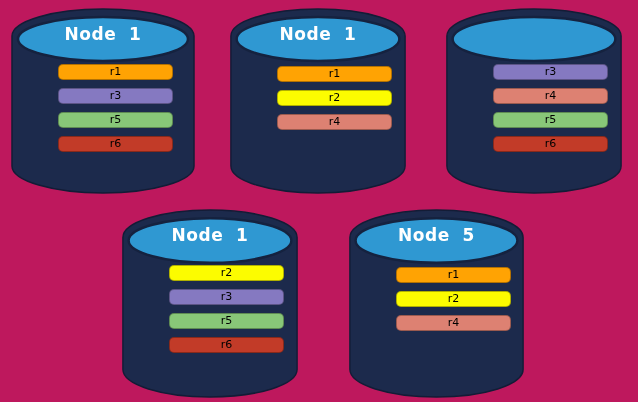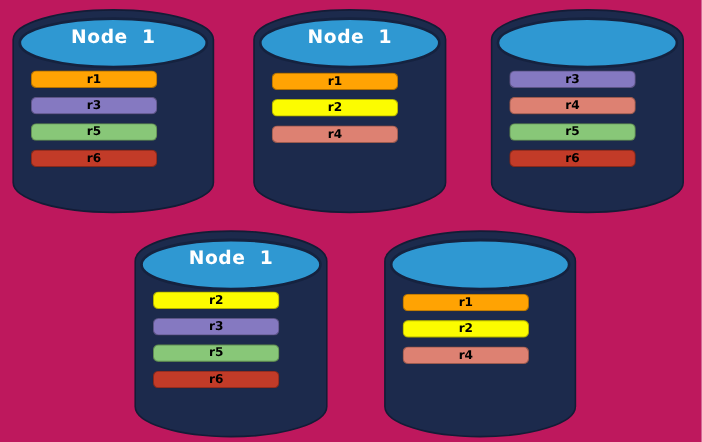--- a/index.html
+++ b/index.html
@@ -53,29 +53,29 @@
     z-index: 2;
   }
   .bars {
     position: absolute;
     left: 0; top: 0;
     width: 100%; height: 100%;
     z-index: 2;
   }
   .bar {
     position: absolute;
-    left: 18px;
+    left: 48px;
     width: 115px;
     height: 16px;
     border-radius: 5px;
     border: 1px solid rgba(0,0,0,0.30);
     box-sizing: border-box;
     color: #000000;
     font-size: 11px;
-    font-weight: bold;
+    font-weight: normal;
     text-align: center;
     line-height: 14px;
   }
 </style>
 </head>
 <body>
 
 <div class="canvas">
 
   <div class="node n1">
@@ -130,20 +130,21 @@
         <div class="bar" style="background: rgb(136, 199, 120); top: 106px; color: rgb(0, 0, 0);">r5</div>
         <div class="bar" style="background: rgb(194, 59, 40); top: 130px; color: rgb(0, 0, 0);">r6</div>
       </div>
   </div>
 
   <div class="node n5">
     <svg viewBox="0 0 186 190" preserveAspectRatio="none">
       <path class="cyl-body" d="M2,30 A91,27 0 0 1 184,30 L184,160 A91,27 0 0 1 2,160 Z" fill="#1C2A4C"></path>
       <ellipse class="cyl-top" cx="93" cy="33" rx="85" ry="22" fill="#2F98D2"></ellipse>
     </svg>
+    <div class="node-title">Node  5</div>
     <div class="bars">
         <div class="bar" style="background: rgb(255, 163, 3); top: 60px; color: rgb(0, 0, 0);">r1</div>
         <div class="bar" style="background: rgb(252, 252, 0); top: 84px; color: rgb(0, 0, 0);">r2</div>
         <div class="bar" style="background: rgb(221, 129, 114); top: 108px; color: rgb(0, 0, 0);">r4</div>
       </div>
   </div>
 
 </div>
 
 </body></html>

